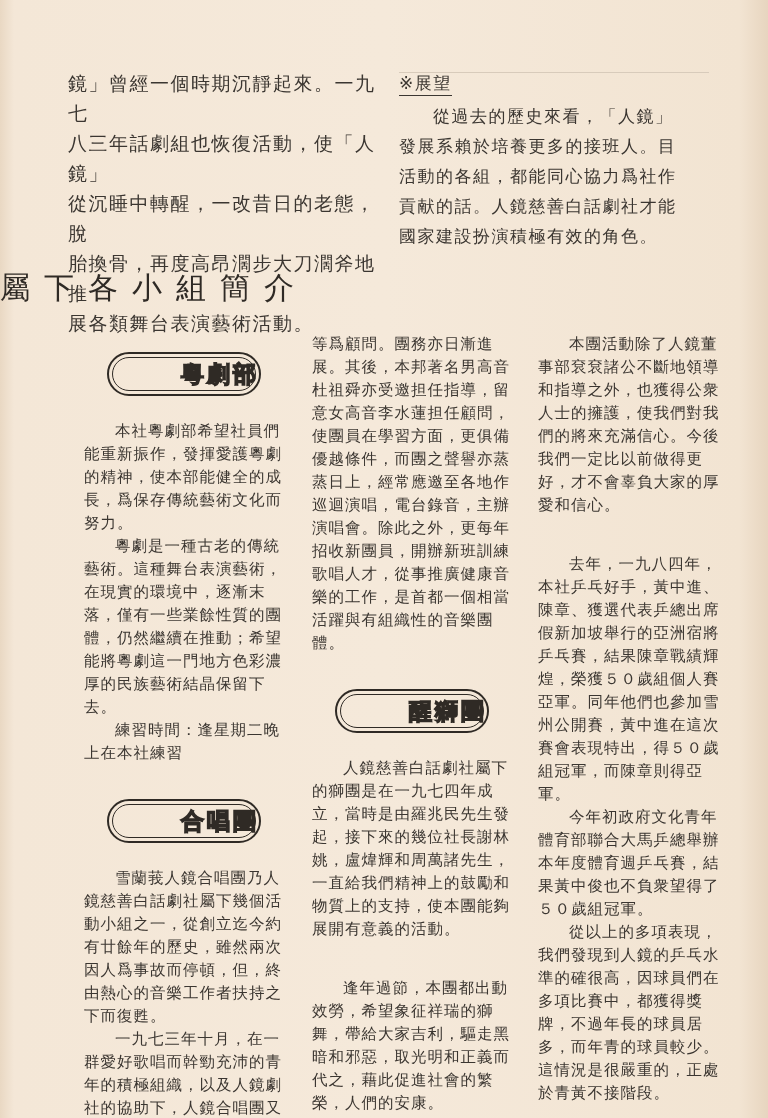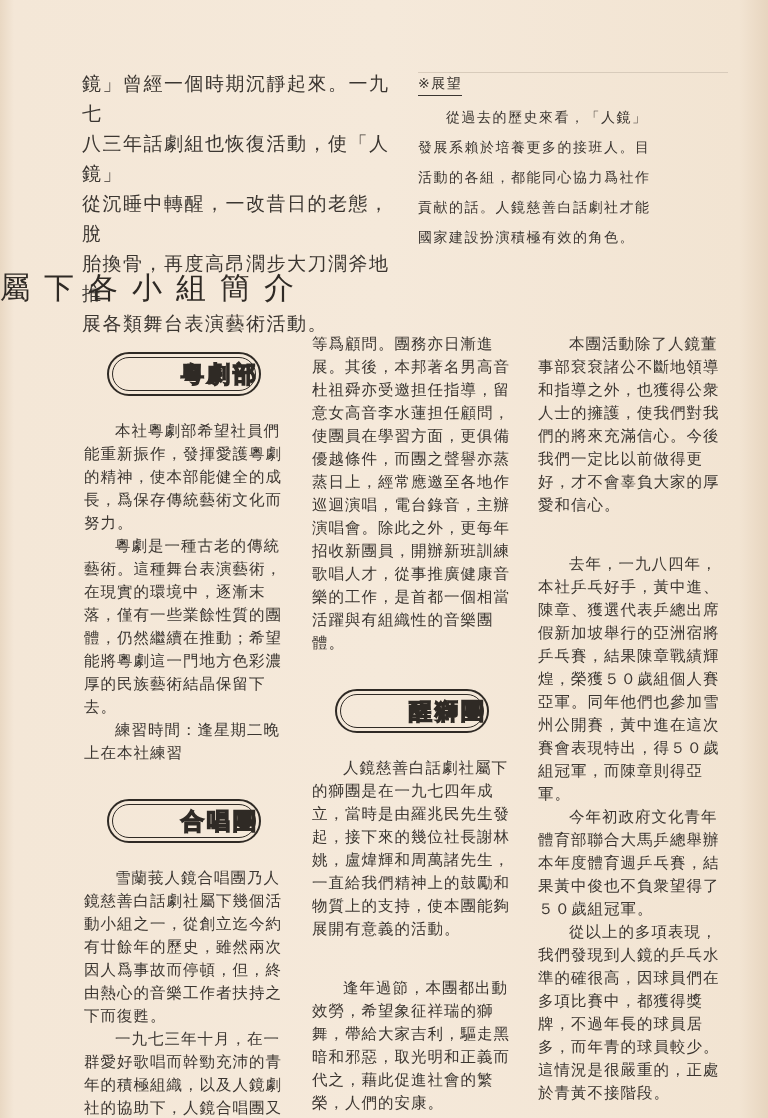--- a/index.html
+++ b/index.html
@@ -12,34 +12,34 @@
   }
   .page {
     position: absolute; left: 0; top: 0; width: 768px; height: 1118px;
     background: linear-gradient(90deg, #e9d8c3 0px, #f4e7d7 14px, #f5e9da 50%, #f2e4d2 740px, #e7d5bf 768px);
   }
   .ghost {
     position: absolute; color: rgba(120,110,100,0.10); font-size: 40px; font-weight: bold;
     letter-spacing: 6px; pointer-events: none;
   }
   .topleft {
-    position: absolute; left: 82px; top: 68px; width: 320px;
+    position: absolute; left: 68px; top: 68px; width: 320px;
     font-size: 19px; line-height: 30px; letter-spacing: 1.5px;
   }
   .topright {
-    position: absolute; left: 418px; top: 68px; width: 350px; overflow: hidden;
-    font-size: 14px; line-height: 30px; letter-spacing: 1.5px;
+    position: absolute; left: 399px; top: 68px; width: 350px; overflow: hidden;
+    font-size: 17px; line-height: 30px; letter-spacing: 1.5px;
   }
   .topright .rule {
     position: absolute; left: 0; top: 4px; width: 310px; height: 1px; background: #d8cbbb;
   }
   .outlook-heading {
     display: inline-block; border-bottom: 1.5px solid #3b3631; line-height: 24px; margin-bottom: 6px;
   }
-  .topright p { margin: 0; white-space: nowrap; }
+  .topright p { margin: 0; white-space: nowrap; font-family: Liberation Serif, serif; }
   .indent { text-indent: 2em; }
   .section-title {
     position: absolute; left: 0; width: 768px; top: 268px; text-align: left;
     font-family: "DejaVu Serif", "Liberation Serif", serif;
     font-size: 30px; letter-spacing: 14px; color: #2f2a25;
   }
   .col { position: absolute; font-size: 15.5px; line-height: 23px; letter-spacing: 1px; }
   .col p { margin: 0; }
   .col1 { left: 84px; top: 336px; width: 200px; }
   .col2 { left: 312px; top: 333px; width: 200px; }

